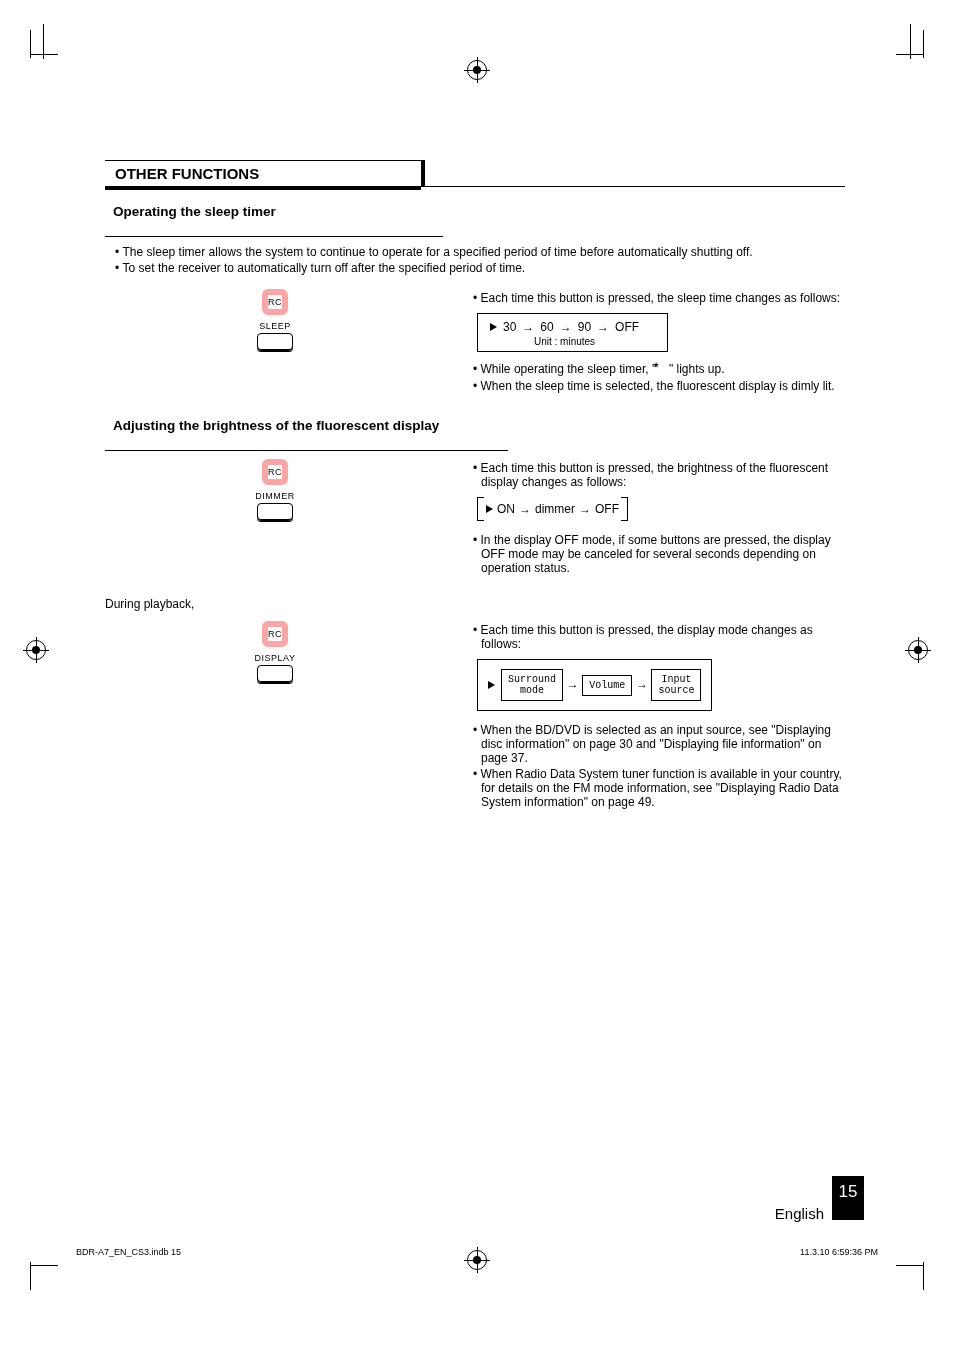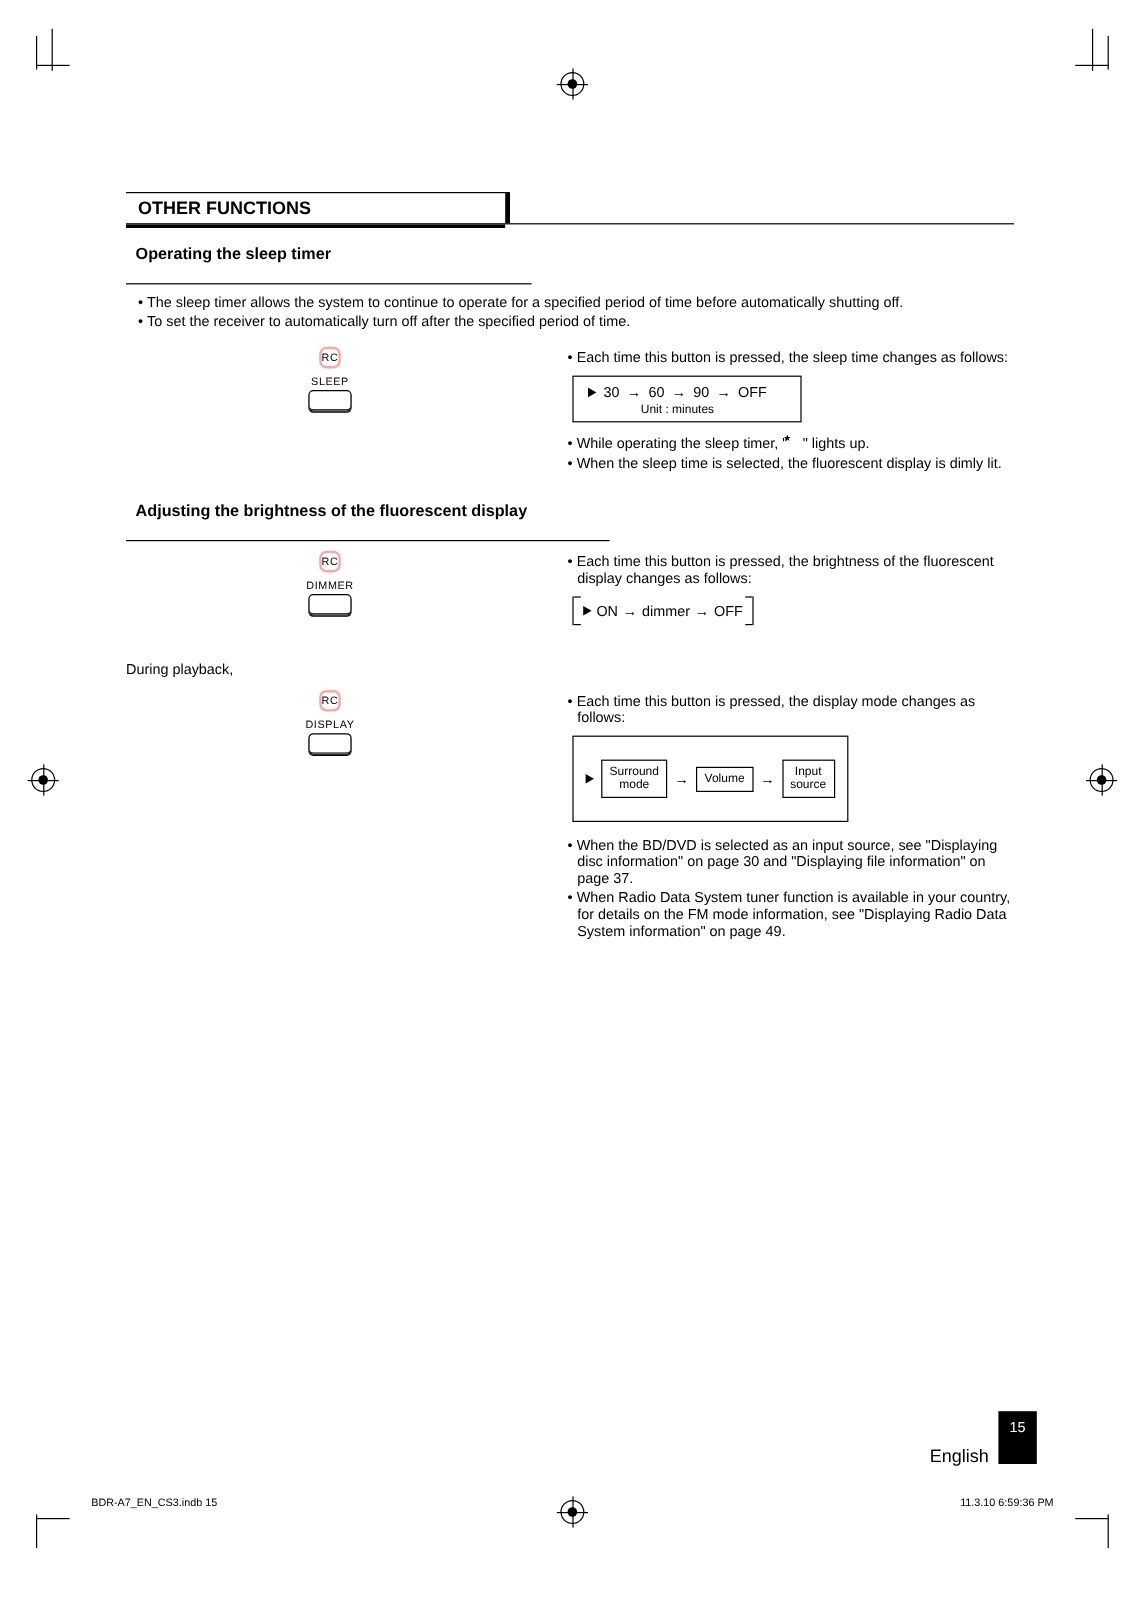--- a/index.html
+++ b/index.html
@@ -114,21 +114,21 @@
     width: 340px;
     display: flex;
     flex-direction: column;
     align-items: center;
   }
   .right-col {
     flex: 1;
   }
 
   .rc-badge {
-    border: 2px solid #fca5a5;
+    border: 6px solid #fca5a5;
     border-radius: 6px;
     font-size: 9px;
     padding: 2px 0;
     letter-spacing: 0.5px;
   }
   .btn-label {
     font-size: 9px;
     margin-top: 6px;
     letter-spacing: 0.5px;
   }
@@ -186,23 +186,24 @@
   .cycle-brackets::before, .cycle-brackets::after {
     content:""; position:absolute; width:6px; height:1px; background:#000;
   }
   .cycle-brackets::before { left:0; top:0; box-shadow: 0 23px 0 #000; }
   .cycle-brackets::after  { right:0; top:0; box-shadow: 0 23px 0 #000; }
 
   .flow-boxes {
     display: inline-flex;
     align-items: center;
     border: 1px solid #000;
-    padding: 19px 10px;
+    padding: 9px 10px;
     margin: 6px 0 10px 8px;
     gap: 6px;
+    font-family: Liberation Mono, monospace;
   }
   .small-box {
     border: 1px solid #000;
     padding: 4px 6px;
     font-size: 10px;
     text-align: center;
     line-height: 1.1;
   }
 
   .foot-lang {
@@ -212,21 +213,21 @@
     font-size: 15px;
   }
   .foot-page {
     position: absolute;
     right: 90px;
     bottom: 130px;
     width: 32px;
     height: 44px;
     background: #000;
     color: #fff;
-    font-size: 12px;
+    font-size: 17px;
     display: flex;
     align-items: flex-start;
     justify-content: center;
     padding-top: 6px;
     box-sizing: border-box;
   }
 
   .footer-left {
     position: absolute;
     left: 76px;
@@ -319,20 +320,21 @@
     <div class="right-col">
       <p class="bullet">•&nbsp;Each time this button is pressed, the brightness of the fluorescent display changes as follows:</p>
       <div class="cycle-brackets">
         <span class="tri-right" style="margin-right:4px"></span>
         <span>ON</span>
         <span class="arr" style="margin:0 4px">→</span>
         <span>dimmer</span>
         <span class="arr" style="margin:0 4px">→</span>
         <span>OFF</span>
       </div>
+      <p class="bullet">•&nbsp;In the display OFF mode, if some buttons are pressed, the display OFF mode may be canceled for several seconds depending on operation status.</p>
     </div>
   </div>
 
   <p style="margin:4px 0 10px 0">During playback,</p>
   <div class="two-col">
     <div class="left-col">
       <div class="rc-badge">RC</div>
       <div class="btn-label">DISPLAY</div>
       <div class="key"></div>
     </div>

